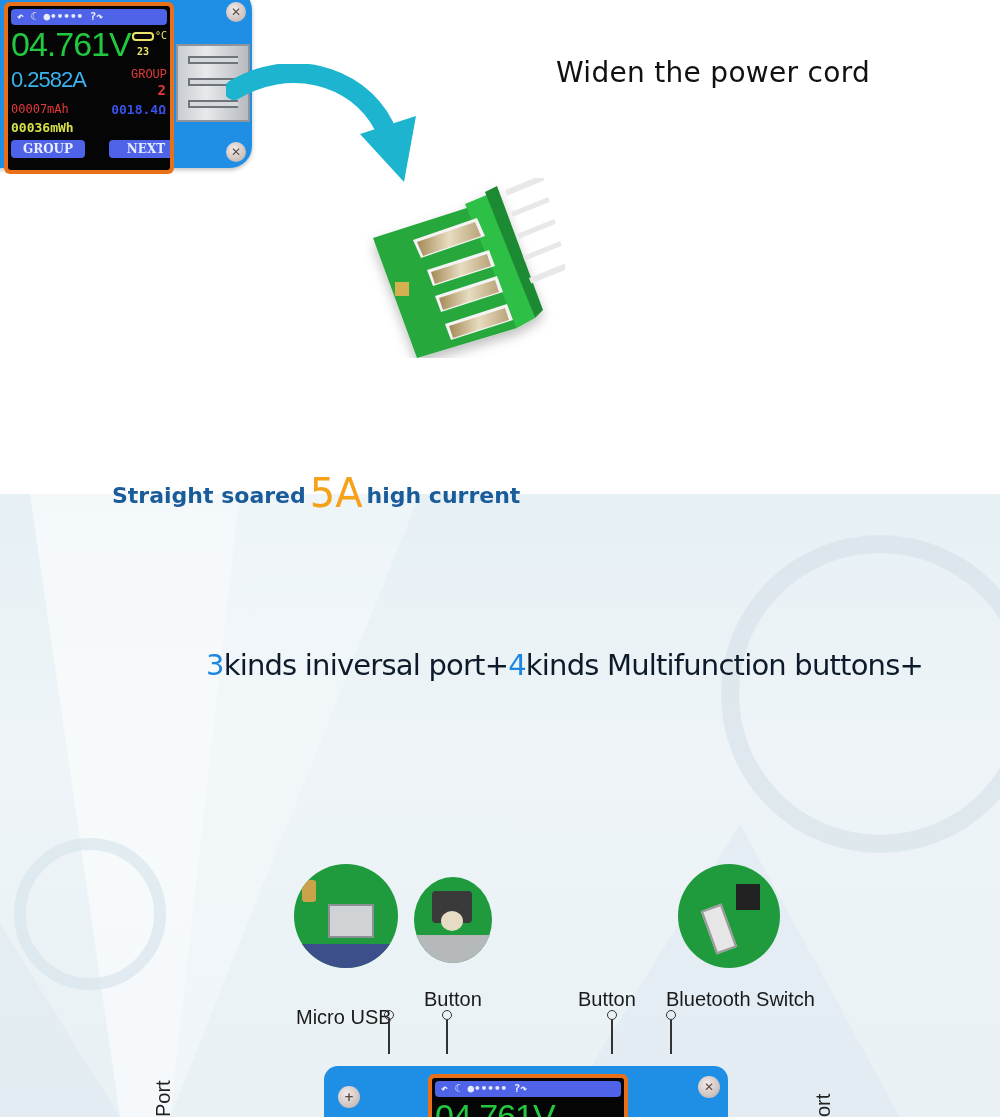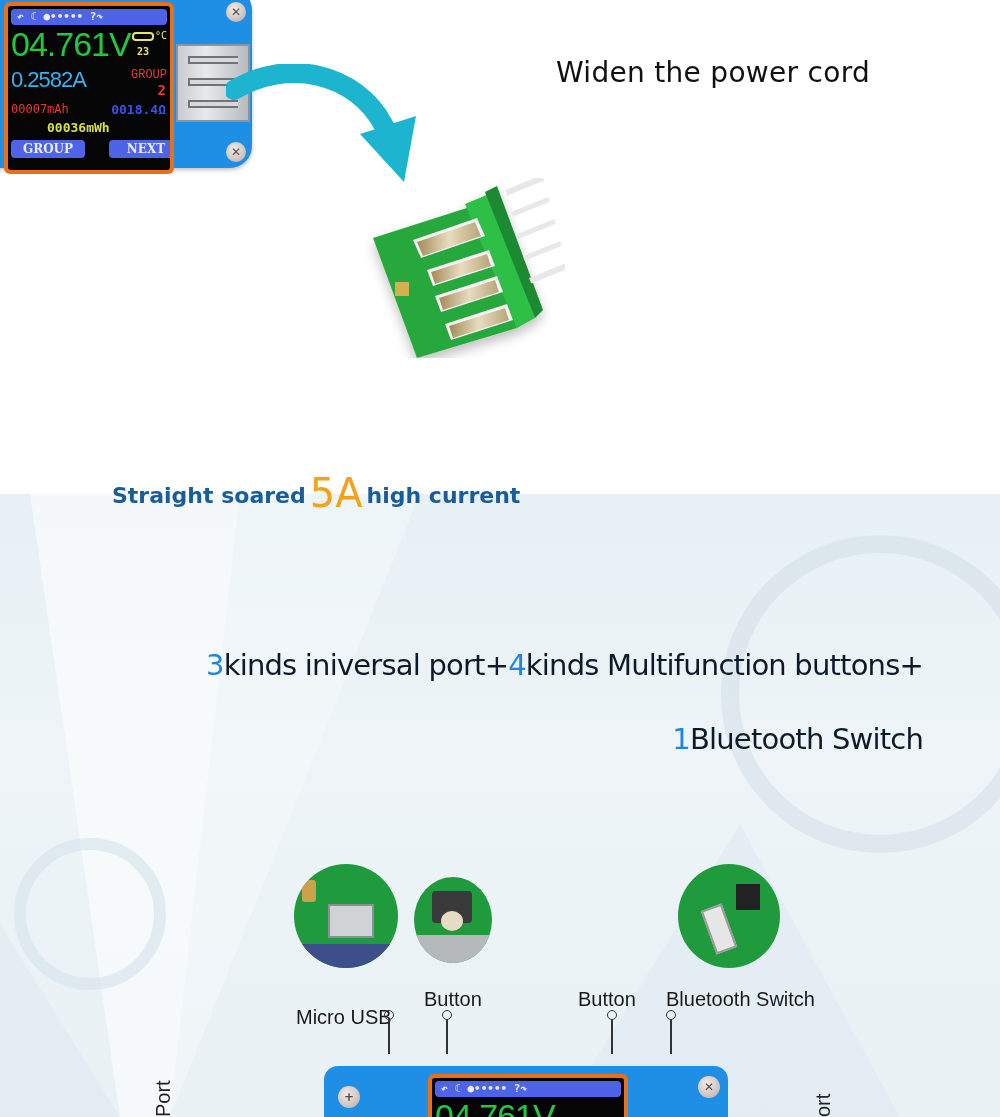--- a/index.html
+++ b/index.html
@@ -18,21 +18,21 @@
     color: #e8ecff; font-size: 11px; font-weight: bold; line-height: 16px; padding-left: 6px; white-space: nowrap; overflow: hidden; }
   .scr-voltage { position: absolute; left: 3px; top: 20px; color: #22c93e; font-family: "Liberation Sans", sans-serif; font-size: 34px; letter-spacing: -1px; line-height: 36px; }
   .scr-temp-unit { position: absolute; right: 3px; top: 24px; color: #e7e66a; font-size: 10px; }
   .scr-temp { position: absolute; right: 21px; top: 40px; color: #e7e66a; font-size: 10px; font-weight: bold; }
   .scr-key { position: absolute; right: 16px; top: 26px; width: 22px; height: 9px; border: 2px solid #e7e66a; border-radius: 4px; }
   .scr-current { position: absolute; left: 3px; top: 56px; color: #3ab2ee; font-family: "Liberation Sans", sans-serif; font-size: 22px; letter-spacing: -1px; line-height: 36px; }
   .scr-group-label { position: absolute; right: 3px; top: 62px; color: #e53a3a; font-size: 12px; font-family: Liberation Mono, monospace; }
   .scr-group { position: absolute; right: 4px; top: 76px; color: #e53a3a; font-size: 14px; font-weight: bold; }
   .scr-mah { position: absolute; left: 3px; top: 96px; color: #e53a3a; font-size: 12px; font-weight: normal; }
   .scr-ohm { position: absolute; right: 4px; top: 96px; color: #3b52e8; font-size: 13px; font-weight: bold; }
-  .scr-mwh { position: absolute; left: 3px; top: 114px; color: #d7e04a; font-size: 13px; font-weight: bold; margin-left: 36px; }
+  .scr-mwh { position: absolute; left: 3px; top: 114px; color: #d7e04a; font-size: 13px; font-weight: bold; }
   .scr-watt { position: absolute; right: 4px; top: 114px; color: #e8ecff; font-size: 13px; font-weight: bold; margin-top: 22px; }
   .scr-btn { position: absolute; top: 134px; height: 18px; width: 74px; background: #4f63e8; color: #e8ecff; border-radius: 4px;
     font-family: "DejaVu Serif", serif; font-size: 12px; font-weight: bold; text-align: center; line-height: 18px; }
 
   .screw { position: absolute; width: 20px; height: 20px; border-radius: 50%; background: radial-gradient(circle at 40% 35%, #f2ecea, #b9aaa5);
     color: #5a4a46; font-size: 12px; text-align: center; line-height: 20px; font-weight: bold; }
 
   .usb-port { position: absolute; left: 176px; top: 44px; width: 74px; height: 78px; background: linear-gradient(90deg,#c9ccd0,#e7e9eb 40%,#b7bbc0);
     border: 2px solid #8e9499; }
   .usb-slot { position: absolute; left: 10px; width: 50px; height: 8px; border: 2px solid #6e7479; border-right: none; background: #d6d9dc; }
@@ -144,23 +144,20 @@
     <polygon points="240,0 420,0 170,623" fill="#f6fafc" opacity="0.5"></polygon>
     <polygon points="560,623 740,330 900,623" fill="#dfeaf1" opacity="0.6"></polygon>
     <polygon points="0,430 120,623 0,623" fill="#dde9f0" opacity="0.6"></polygon>
     <circle cx="880" cy="200" r="150" fill="none" stroke="#d7e3ea" stroke-width="18" opacity="0.7"></circle>
     <circle cx="90" cy="420" r="70" fill="none" stroke="#d9e5ec" stroke-width="12" opacity="0.7"></circle>
   </svg>
 
   <div class="line-kinds">
     <span class="num">3</span><span>kinds iniversal port+</span><span class="num">4</span><span>kinds Multifunction buttons+</span>
   </div>
-  <div class="line-bt">
-    <span class="num">1</span><span>Bluetooth Switch</span>
-  </div>
 
   <div class="circle-photo" style="left:294px; top:370px; width:104px; height:104px;">
     <div style="position:absolute; left:8px; top:16px; width:14px; height:22px; background:#c9a24a; border-radius:3px;"></div>
     <div style="position:absolute; left:34px; top:40px; width:46px; height:34px; background:#cfd3d6; border:2px solid #8a9095;"></div>
     <div style="position:absolute; left:0; top:80px; width:104px; height:30px; background:#3d4f8a;"></div>
   </div>
   <div class="circle-photo" style="left:414px; top:383px; width:78px; height:86px;">
     <div style="position:absolute; left:18px; top:14px; width:40px; height:32px; background:#3a3a3a; border-radius:4px;"></div>
     <div style="position:absolute; left:27px; top:34px; width:22px; height:20px; background:#e6dcc6; border-radius:50%;"></div>
     <div style="position:absolute; left:0; top:58px; width:78px; height:30px; background:#b5b9bc;"></div>

